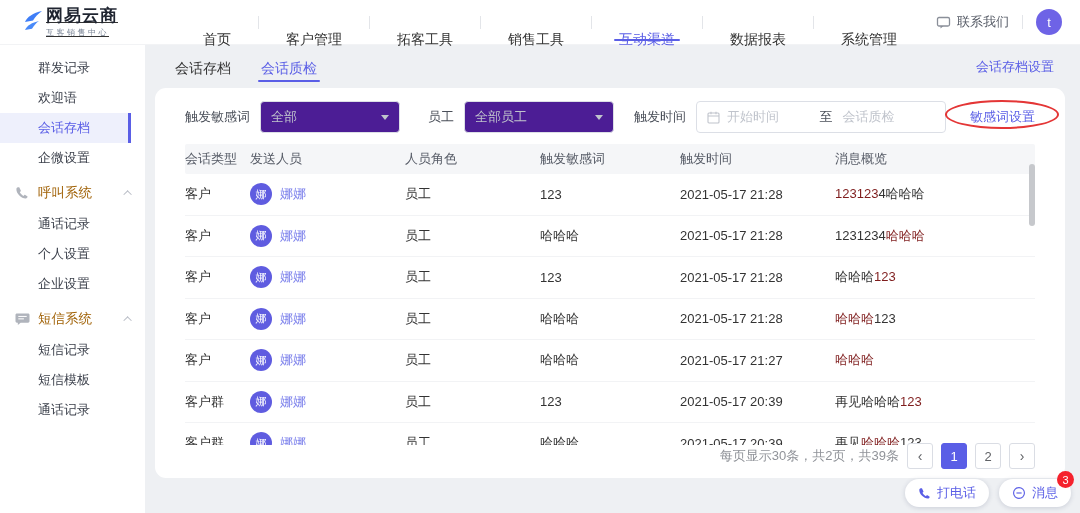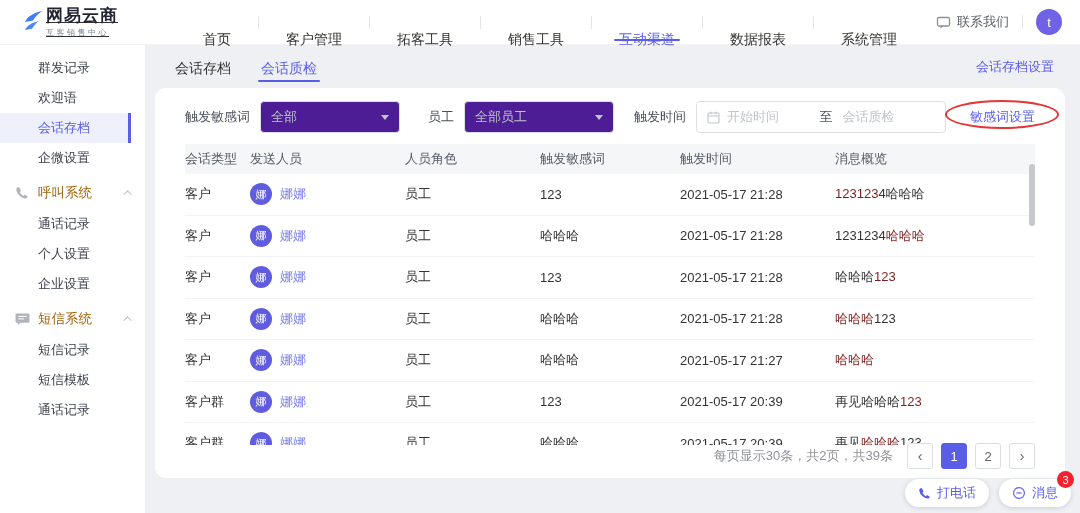--- a/index.html
+++ b/index.html
@@ -57,21 +57,21 @@
   .tr { display:flex; align-items:center; height:41.5px; border-bottom:1px solid #f2f3f5; font-size:13px; color:#333; }
   .c0 { width:65px; } .c1 { width:155px; } .c2 { width:135px; } .c3 { width:140px; } .c4 { width:155px; } .c5 { flex:1; }
   .thead > div:first-child, .tr > div:first-child { padding-left:0; }
   .sender { display:flex; align-items:center; gap:8px; }
   .row-avatar { width:22px; height:22px; border-radius:50%; background:#5f5ce0; color:#fff; font-size:11px; display:flex; align-items:center; justify-content:center; flex:none; }
   .sender-name { color:#7e83ec; cursor:pointer; }
   .msg-hl { color:#7f1d1d; }
   .scroll-thumb { position:absolute; right:0; top:20px; width:6px; height:62px; background:#c6c8cc; border-radius:3px; cursor:pointer; }
   
   .pagination { position:absolute; right:30px; bottom:9px; display:flex; align-items:center; gap:8px; }
-  .page-sum { color:#909399; font-size:13px; margin-right:6px; }
+  .page-sum { color:#909399; font-size:13px; }
   .pbtn { min-width:26px; height:26px; border:1px solid #dadde4; background:#fff; border-radius:3px; display:flex; align-items:center; justify-content:center; font-size:13px; color:#606266; cursor:pointer; padding:0 4px; }
   .pbtn.current { background:#5a5ee6; border-color:#5a5ee6; color:#fff; }
   .pchev { font-size:14px; line-height:1; color:#606266; }
   
   .floating { position:absolute; right:9px; bottom:6px; display:flex; gap:10px; z-index:20; }
   .fbtn { background:#fff; border-radius:15px; height:28px; padding:0 13px; display:flex; align-items:center; gap:6px; color:#5a5ee6; font-size:13px; box-shadow:0 1px 5px rgba(40,50,90,.18); position:relative; cursor:pointer; }
   .badge { position:absolute; top:-8px; right:-3px; background:#f5222d; color:#fff; border-radius:9px; min-width:17px; height:17px; font-size:11px; display:flex; align-items:center; justify-content:center; }
 </style>
 </head>
 <body>

